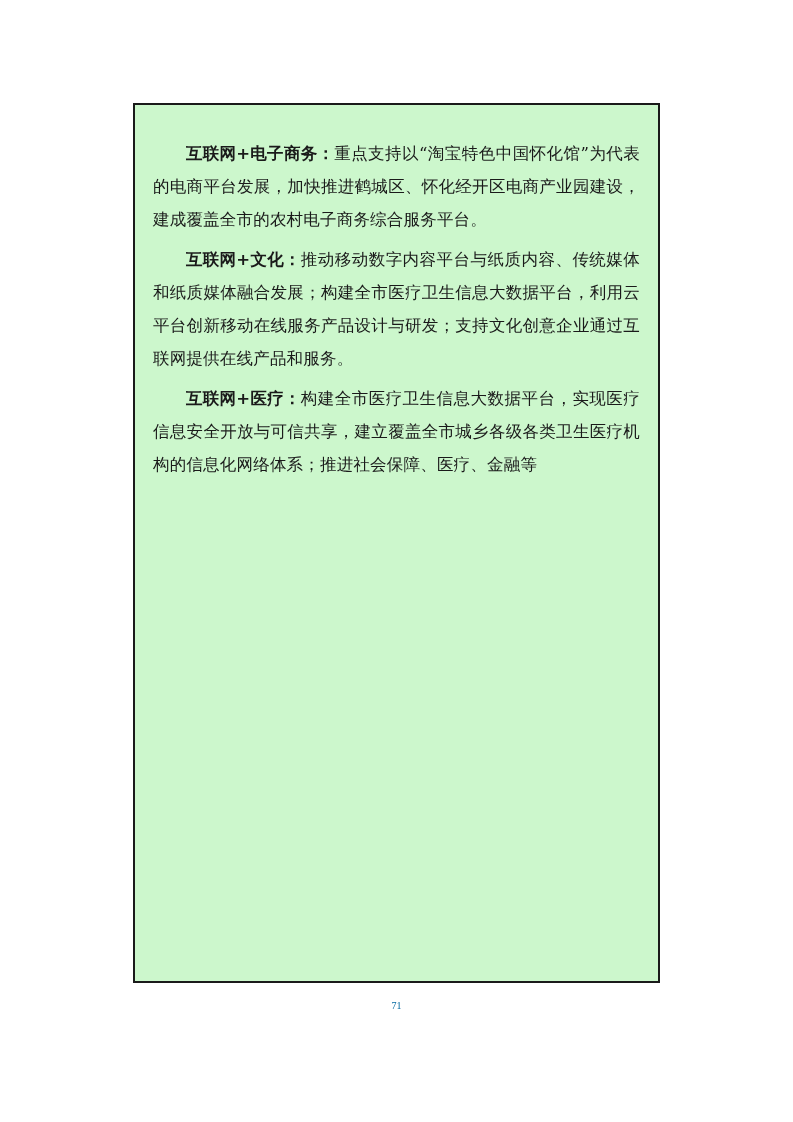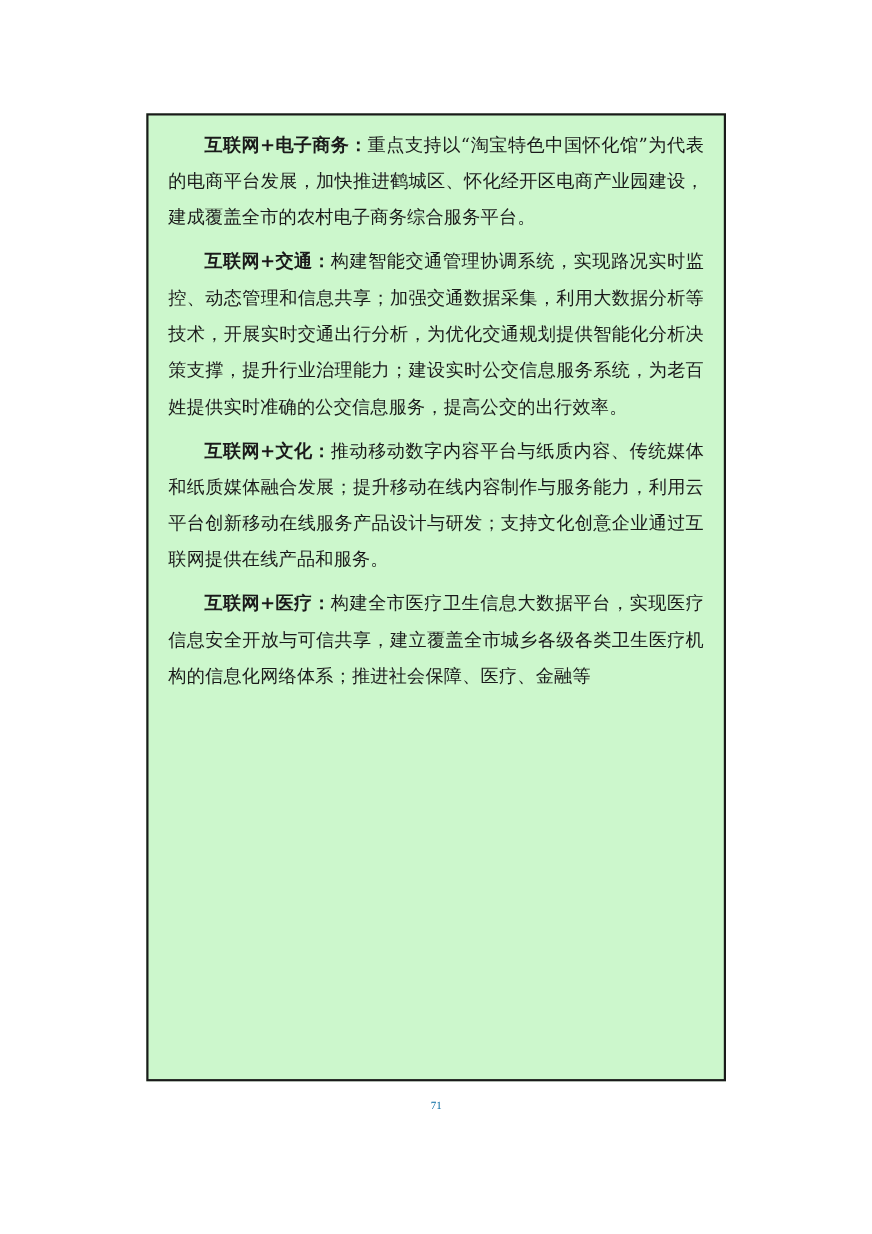--- a/index.html
+++ b/index.html
@@ -25,21 +25,21 @@
     left: 133px;
     top: 103px;
     width: 527px;
     height: 880px;
     background: #ccf7cc;
     border: 2px solid #1a1a1a;
     box-sizing: border-box;
     overflow: hidden;
   }
   .inner {
-    padding: 10px 18px 10px 18px;
+    padding: 32px 18px 10px 18px;
   }
   p.para {
     margin: 0 0 0 0;
     text-indent: 2em;
     font-size: 16.5px;
     line-height: 33px;
     color: #1a1a1a;
     text-align: justify;
     letter-spacing: 0.2px;
     font-family: "DejaVu Serif", "Liberation Serif", serif;
@@ -69,28 +69,25 @@
 <div class="page">
 
   <div class="content-box">
     <div class="inner">
 
       <p class="para">
         <span class="lead">互联网+电子商务：</span><span>重点支持以“淘宝特色中国怀化馆”为代表的电商平台发展，加快推进鹤城区、怀化经开区电商产业园建设，建成覆盖全市的农村电子商务综合服务平台。</span>
       </p>
 
 
-      <p class="para">
-        <span class="lead">互联网+交通：</span><span>构建智能交通管理协调系统，实现路况实时监控、动态管理和信息共享；加强交通数据采集，利用大数据分析等技术，开展实时交通出行分析，为优化交通规划提供智能化分析决策支撑，提升行业治理能力；建设实时公交信息服务系统，为老百姓提供实时准确的公交信息服务，提高公交的出行效率。</span>
-      </p>
 
 
 
       <p class="para">
-        <span class="lead">互联网+文化：</span><span>推动移动数字内容平台与纸质内容、传统媒体和纸质媒体融合发展；提升移动在线内容制作与服务能力，利用云平台创新移动在线服务产品设计与研发；支持文化创意企业通过互联网提供在线产品和服务。</span>
+        <span class="lead">互联网+文化：</span><span>推动移动数字内容平台与纸质内容、传统媒体和纸质媒体融合发展；构建全市医疗卫生信息大数据平台，利用云平台创新移动在线服务产品设计与研发；支持文化创意企业通过互联网提供在线产品和服务。</span>
       </p>
 
       <p class="para">
         <span class="lead">互联网+医疗：</span><span>构建全市医疗卫生信息大数据平台，实现医疗信息安全开放与可信共享，建立覆盖全市城乡各级各类卫生医疗机构的信息化网络体系；推进社会保障、医疗、金融等</span>
       </p>
 
     </div>
   </div>
 
   <div class="page-number">71</div>

